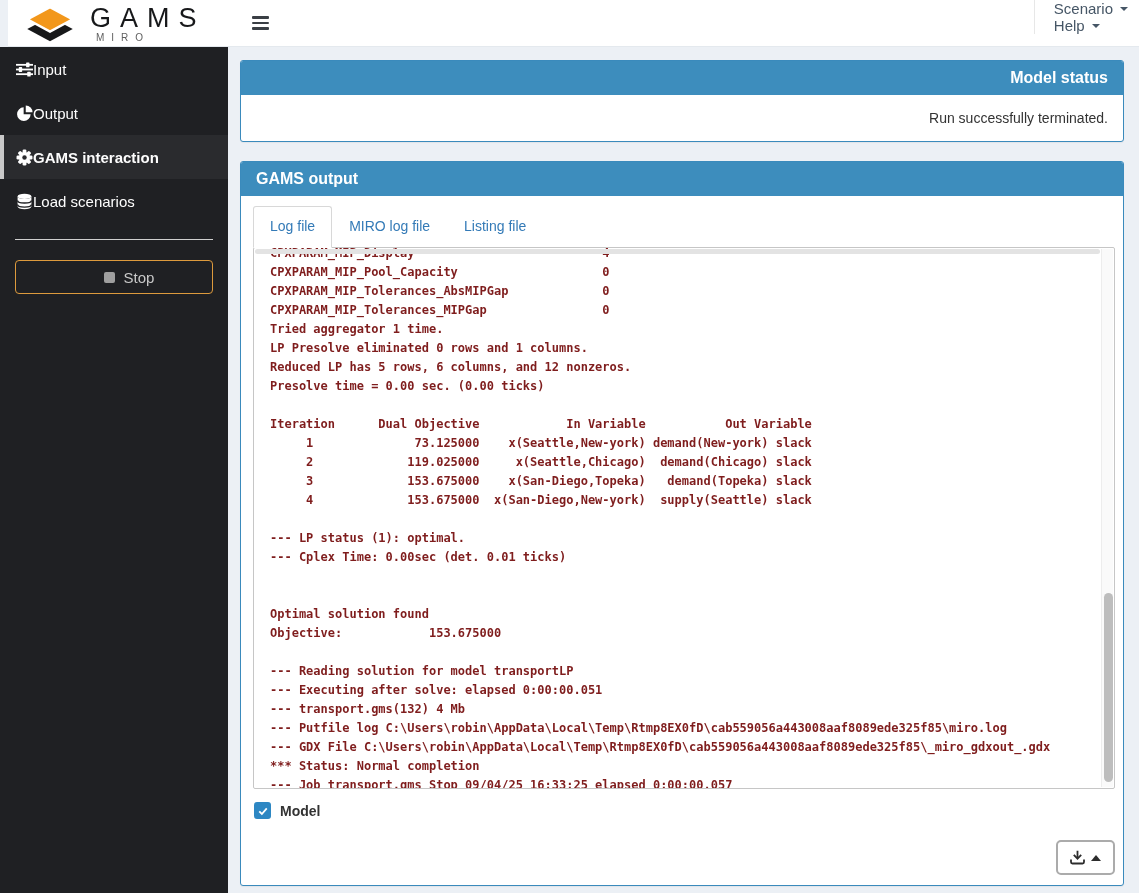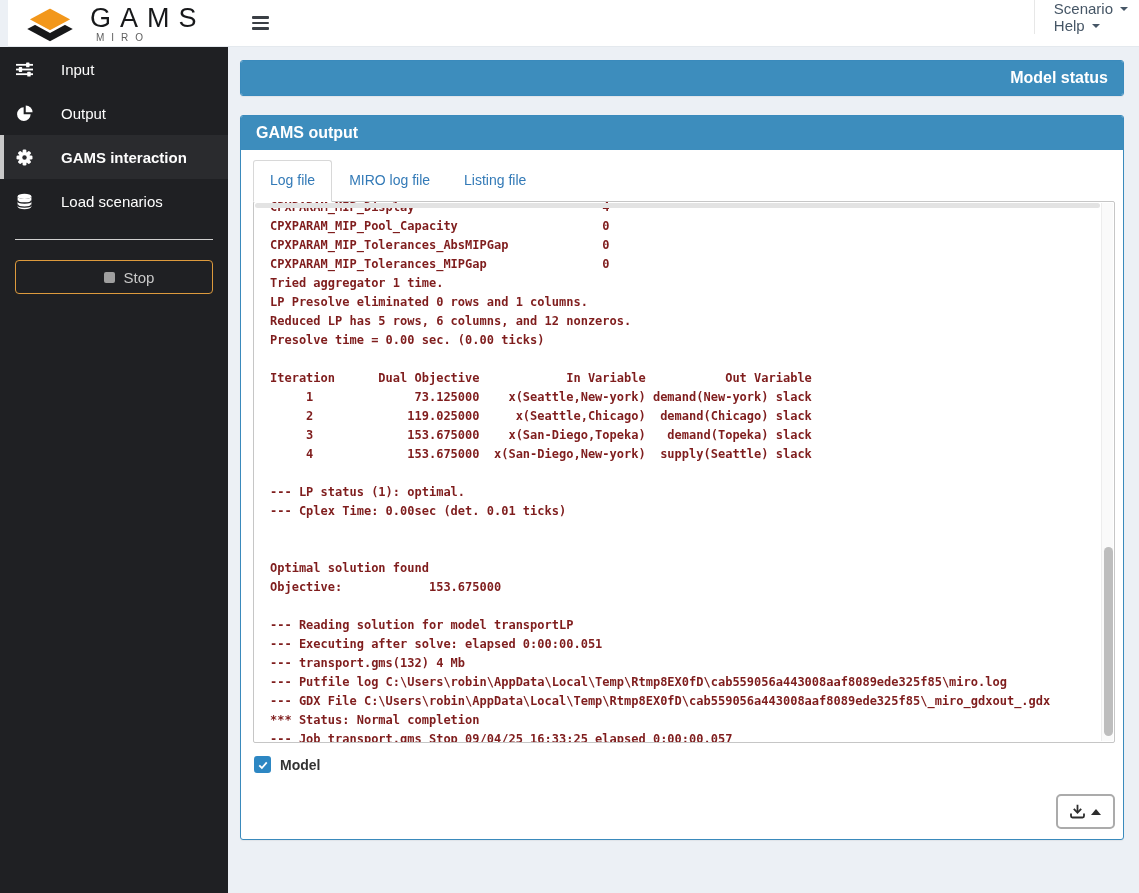--- a/index.html
+++ b/index.html
@@ -20,21 +20,21 @@
   .hamburger span { width:17px; height:2.4px; background:#3a3f45; border-radius:1px; }
   .topnav { display:flex; align-items:stretch;flex-direction:column; }
   .nav-item { display:flex; align-items:center; padding:0 19px; border-left:1px solid #e7e7e7;
               color:#465666; font-size:15px; cursor:pointer; }
   .caret-down { display:inline-block; margin-left:7px; width:0; height:0;
                 border-left:4px solid transparent; border-right:4px solid transparent;
                 border-top:4px solid #465666; }
 
   
   .sidebar { position:absolute; top:47px; left:0; bottom:0; width:228px; background:#1f2023; }
-  .side-item { height:44px; display:flex; align-items:center; gap:28px; padding-left:16px;
+  .side-item { height:44px; display:flex; align-items:center; gap:0; padding-left:16px;
                color:#fdfdfd; font-size:15px; cursor:pointer; position:relative; }
   .side-item .sicon { width:17px; height:17px; flex:0 0 17px; display:flex; align-items:center; }
   .side-item.active { background:#2a2b2e; font-weight:bold; }
   .side-item.active::before { content:""; position:absolute; left:0; top:0; bottom:0; width:4px;
                               background:#c9c9c9; }
   .side-divider { border:none; border-top:1px solid #cfcfcf; margin:16px 15px 20px 15px; }
   .stop-btn { display:flex; align-items:center; justify-content:center; gap:9px;
               width:calc(100% - 30px); margin:0 15px; height:34px; background:transparent;
               border:1px solid #dd9a3d; border-radius:4px; color:#c9c9c9; font-size:15px;
               font-family:"Liberation Sans", sans-serif; cursor:pointer;padding-left:36px; }
@@ -175,20 +175,21 @@
   <button class="stop-btn">
     <span class="stop-square"></span>
     <span>Stop</span>
   </button>
 </aside>
 
 <main class="content">
 
   <section class="panel model-status">
     <div class="panel-heading">Model status</div>
+    <div class="panel-body">Run successfully terminated.</div>
   </section>
 
   <section class="panel gams-output">
     <div class="panel-heading">GAMS output</div>
     <div class="panel-body">
 
       <div class="tabs">
         <div class="tab active">Log file</div>
         <div class="tab">MIRO log file</div>
         <div class="tab">Listing file</div>

